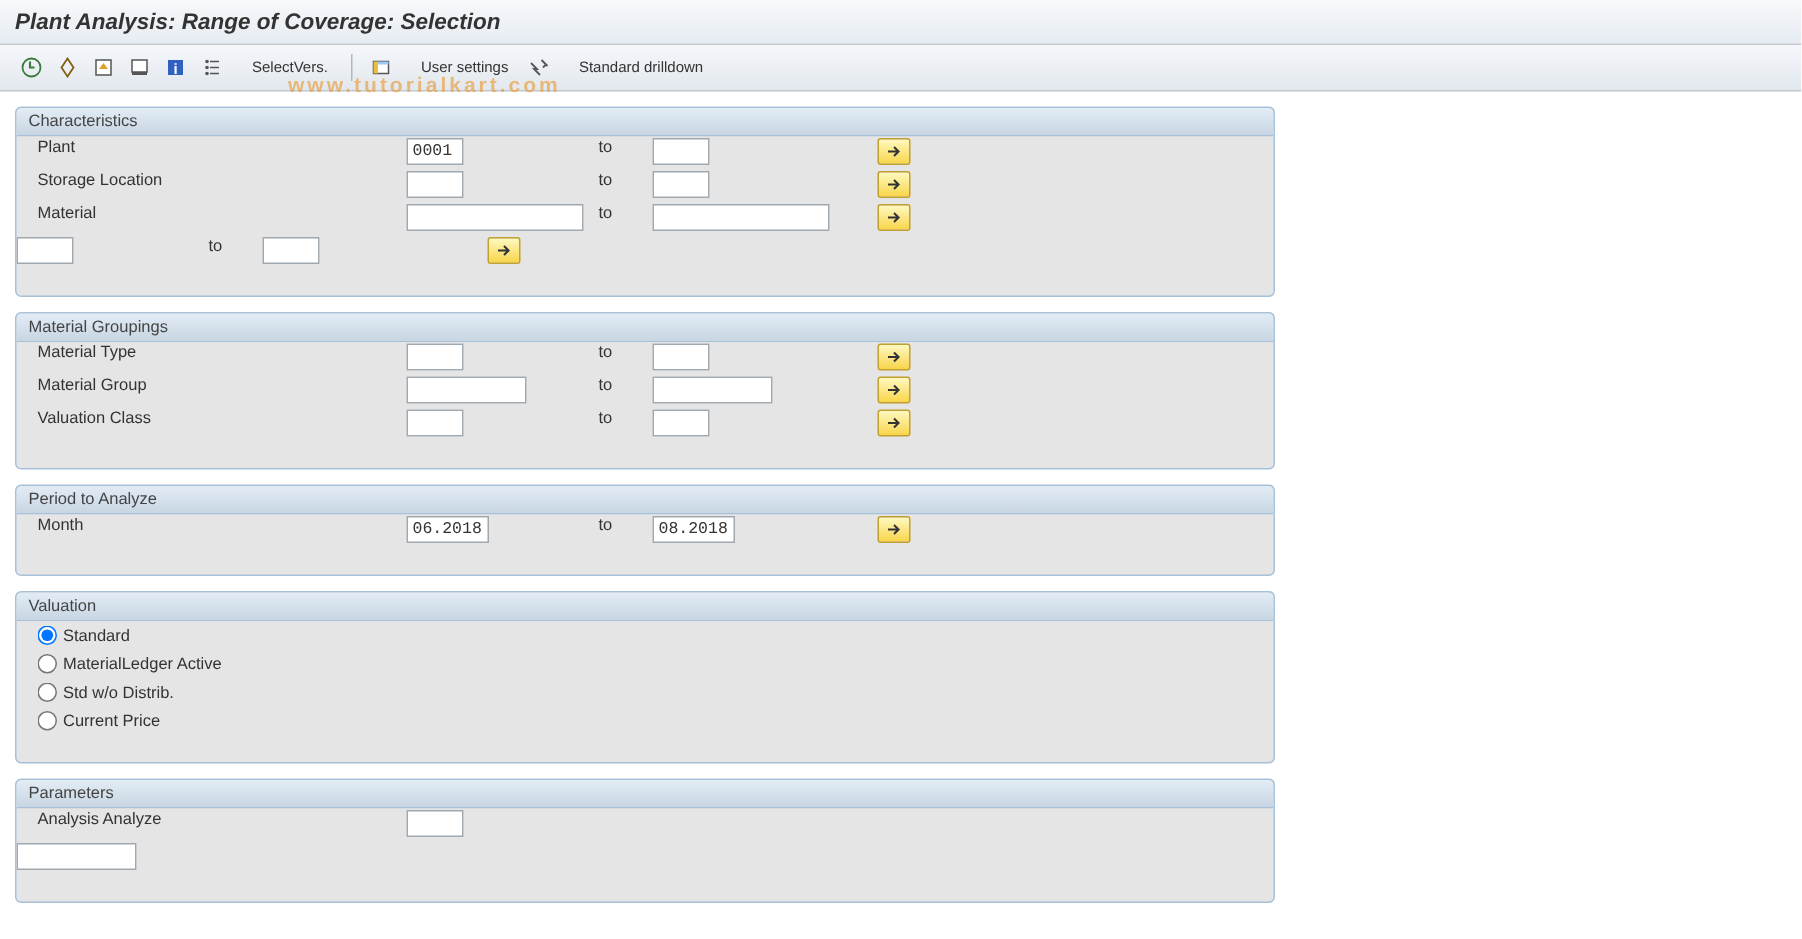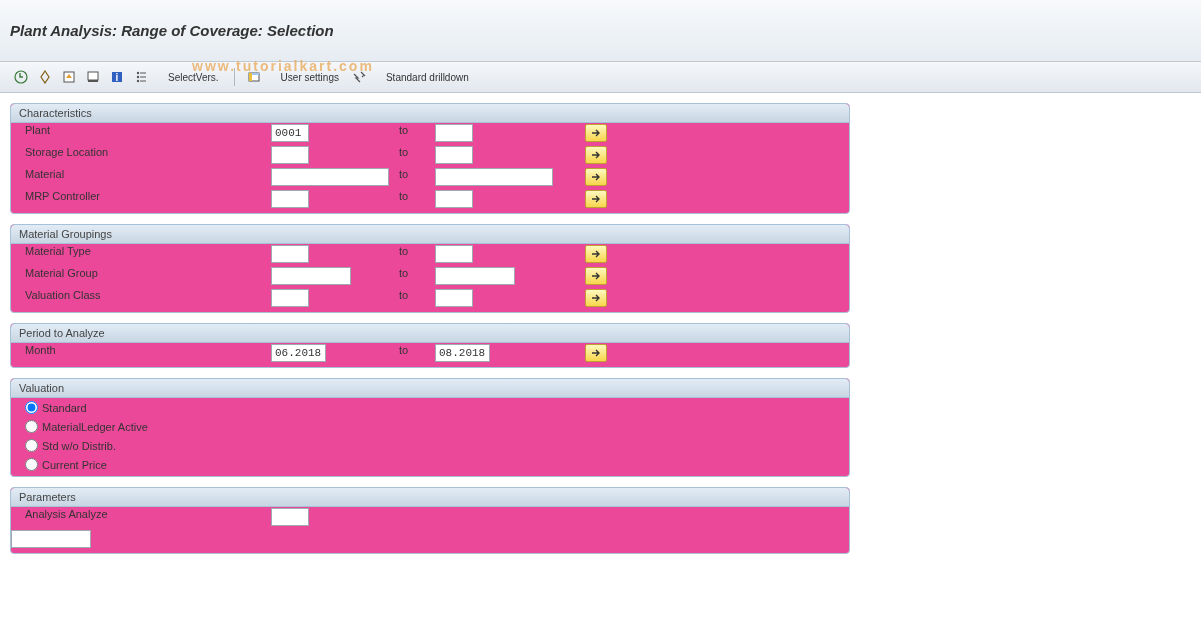--- a/index.html
+++ b/index.html
@@ -7,21 +7,21 @@
     margin: 0;
     padding: 0;
     font-family: Arial, Helvetica, sans-serif;
     font-size: 11px;
     background: #fff;
     color: #333;
   }
   .title-bar {
     background: linear-gradient(to bottom, #f7f9fb 0%, #e6ecf2 100%);
     border-bottom: 1px solid #c0c8d0;
-    padding: 22px 10px;
+    padding: 6px 10px;
   }
   .title-text {
     font-size: 15px;
     font-weight: bold;
     font-style: italic;
     color: #333;
   }
   .toolbar {
     background: linear-gradient(to bottom, #f5f7fa 0%, #e2e8ee 100%);
     border-bottom: 1px solid #c0c8d0;
@@ -50,23 +50,23 @@
   .tb-sep {
     width: 1px;
     height: 18px;
     background: #b0b8c0;
     margin: 0 6px;
   }
   .group-box {
     margin: 10px 10px 0 10px;
     border: 1px solid #a7c1d9;
     border-radius: 4px;
-    background: #ec4899;
+    background: #e5e5e5;
     width: 840px;
-    padding-bottom: 2px;
+    padding-bottom: 18px;
   }
   .group-title {
     background: linear-gradient(to bottom, #e2ecf5 0%, #c8d6e3 100%);
     border-bottom: 1px solid #a7c1d9;
     border-radius: 4px 4px 0 0;
     padding: 3px 8px;
     font-size: 11px;
     color: #444;
   }
   .row {
@@ -109,21 +109,21 @@
   }
   .radio-row {
     display:flex;
     align-items:flex-end;
     padding: 3px 14px;
     gap:4px;
   }
   .radio-row input { margin:0; }
   .watermark {
     position: absolute;
-    top: 58px;
+    top: 48px;
     left: 192px;
     color: #e9a24a;
     font-size: 14px;
     font-weight: bold;
     letter-spacing: 2px;
     opacity: 0.7;
     pointer-events: none;
     z-index: 5;
   }
 </style>
@@ -221,21 +221,20 @@
     <span class="col-from"><input class="sap-input w-large" value="" style=""></span>
     <span class="col-to-label">to</span>
     <span class="col-to"><input class="sap-input w-large" value="" style=""></span>
     <span class="btn-cell"><span class="multi-btn">
           <svg width="10" height="10" viewBox="0 0 10 10">
             <path d="M1 5 L7 5 M5 2 L8 5 L5 8" stroke="#333" fill="none" stroke-width="1.4"></path>
           </svg>
         </span></span>
   </div>
   <div class="row">
-    <span class="label">MRP Controller</span>
     <span class="col-from"><input class="sap-input w-small" value="" style=""></span>
     <span class="col-to-label">to</span>
     <span class="col-to"><input class="sap-input w-small" value="" style=""></span>
     <span class="btn-cell"><span class="multi-btn">
           <svg width="10" height="10" viewBox="0 0 10 10">
             <path d="M1 5 L7 5 M5 2 L8 5 L5 8" stroke="#333" fill="none" stroke-width="1.4"></path>
           </svg>
         </span></span>
   </div>
 </div>

